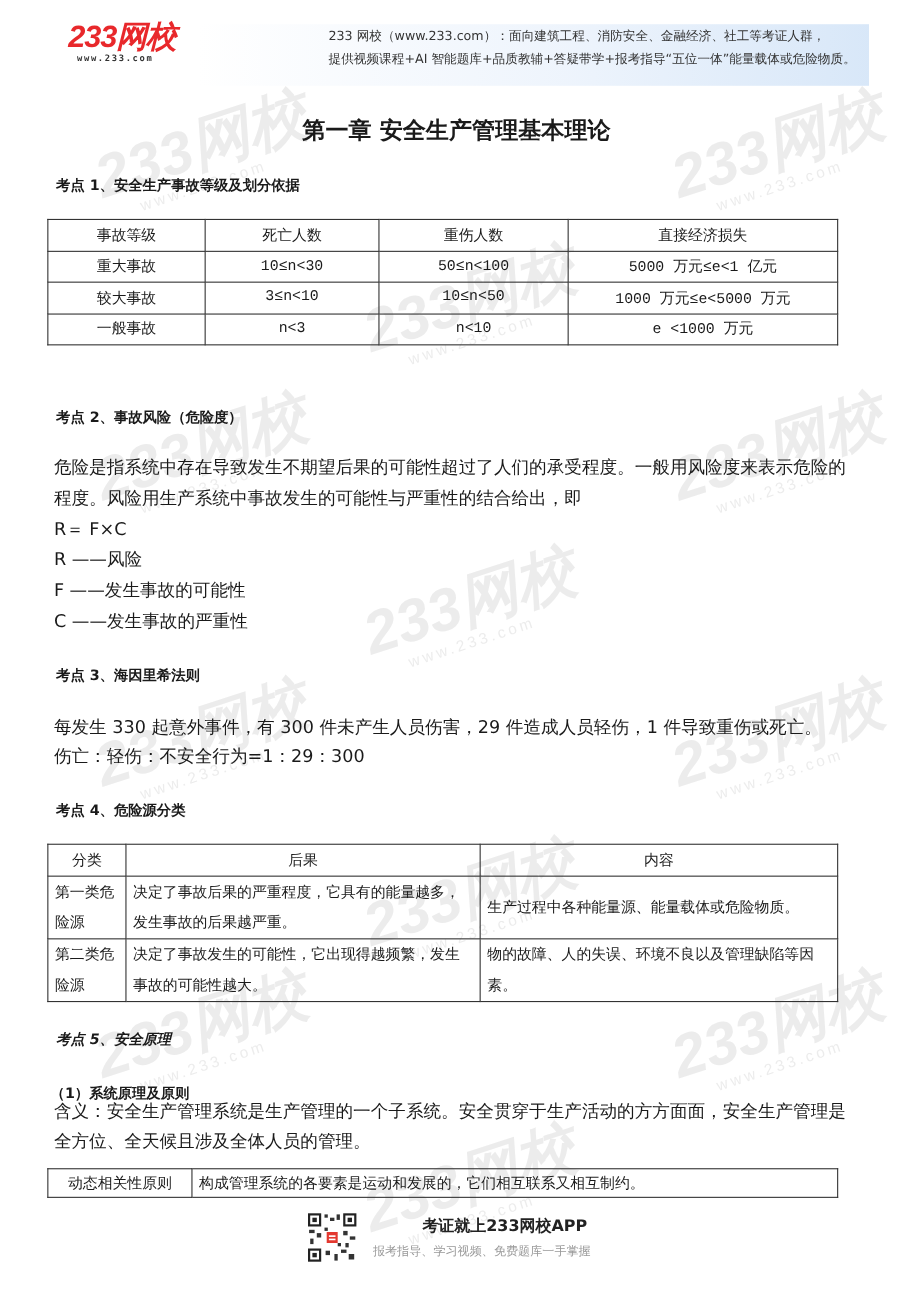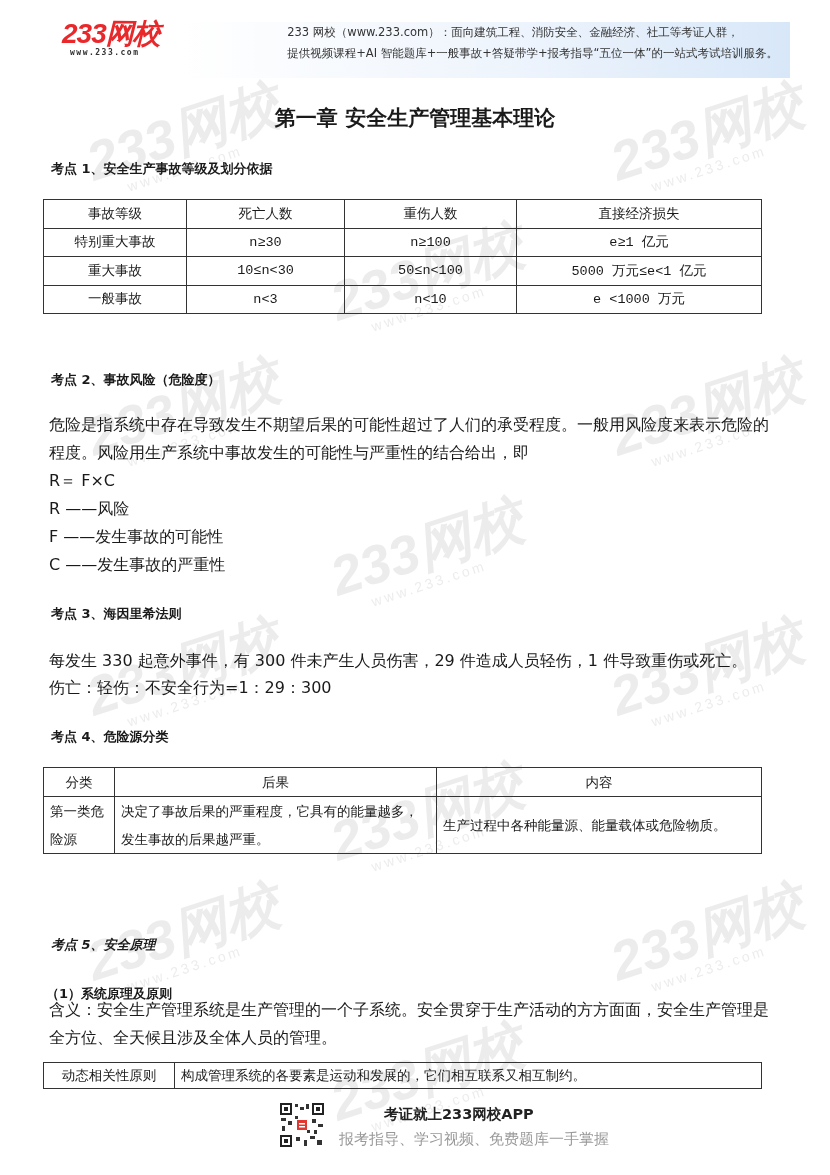--- a/index.html
+++ b/index.html
@@ -31,33 +31,33 @@
   .t2 td { line-height: 28px; }
   .t2 .c1 { text-align: left; width: 58px; }
   .t2 .head td { text-align: center; }
   .t3 { left: 43px; top: 1062px; width: 719px; }
   .t3 td { height: 25px; }
   .t3 .c1 { width: 118px; text-align: center; }
   
   .footer { left: 279px; top: 1102px; }
   .qr { width: 46px; height: 46px; position: absolute; left: 0; top: 0; }
   .footer-title { position: absolute; left: 60px; top: 3px; font-size: 14.5px; font-weight: bold; color: #222; white-space: nowrap; margin-left: 45px; }
-  .footer-sub { position: absolute; left: 60px; top: 28px; font-size: 15px; color: #999; white-space: nowrap; }
+  .footer-sub { position: absolute; left: 60px; top: 28px; font-size: 11px; color: #999; white-space: nowrap; }
 </style>
 </head>
 <body>
 
 <div class="abs header-band"></div>
 <div class="abs logo">
   <div class="logo-main">233网校</div>
   <div class="logo-sub">www.233.com</div>
 </div>
 <div class="abs header-text">
   <div>233 网校（www.233.com）：面向建筑工程、消防安全、金融经济、社工等考证人群，</div>
-  <div>提供视频课程+AI 智能题库+一般事故+答疑带学+报考指导“五位一体”的一站式考试培训服务。</div>
+  <div>提供视频课程+AI 智能题库+品质教辅+答疑带学+报考指导“五位一体”能量载体或危险物质。</div>
 </div>
 
 <div class="abs wm" style="left:86px;top:105px;">
     <div class="wm-main">233网校</div>
     <div class="wm-sub">www.233.com</div>
   </div>
 <div class="abs wm" style="left:610px;top:105px;">
     <div class="wm-main">233网校</div>
     <div class="wm-sub">www.233.com</div>
   </div>
@@ -107,30 +107,30 @@
 <div class="abs heading" style="top:160px;">考点 1、安全生产事故等级及划分依据</div>
 <table class="t1">
   <tbody>
       <tr>
     <td style="width:142px">事故等级</td>
     <td style="width:157px">死亡人数</td>
     <td style="width:171px">重伤人数</td>
     <td>直接经济损失</td>
   </tr>
   <tr>
-    <td>特别重大事故</td>
-    <td>n≥30</td>
-    <td>n≥100</td>
-    <td>e≥1 亿元</td>
-  </tr>
-  <tr>
     <td>重大事故</td>
     <td>10≤n&lt;30</td>
     <td>50≤n&lt;100</td>
     <td>5000 万元≤e&lt;1 亿元</td>
+  </tr>
+  <tr>
+    <td>较大事故</td>
+    <td>3≤n&lt;10</td>
+    <td>10≤n&lt;50</td>
+    <td>1000 万元≤e&lt;5000 万元</td>
   </tr>
   <tr>
     <td>一般事故</td>
     <td>n&lt;3</td>
     <td>n&lt;10</td>
     <td>e &lt;1000 万元</td>
   </tr>
 </tbody>
   </table>
 
@@ -150,20 +150,25 @@
   <tbody>
       <tr class="head">
     <td class="c1">分类</td>
     <td style="width:309px">后果</td>
     <td>内容</td>
   </tr>
   <tr>
     <td class="c1">第一类危险源</td>
     <td>决定了事故后果的严重程度，它具有的能量越多，发生事故的后果越严重。</td>
     <td>生产过程中各种能量源、能量载体或危险物质。</td>
+  </tr>
+  <tr>
+    <td class="c1">第二类危险源</td>
+    <td>决定了事故发生的可能性，它出现得越频繁，发生事故的可能性越大。</td>
+    <td>物的故障、人的失误、环境不良以及管理缺陷等因素。</td>
   </tr>
 </tbody>
   </table>
 
 <div class="abs heading" style="top:936px;font-style:italic;">考点 5、安全原理</div>
 <div class="abs heading" style="top:985px;left:46px;">（1）系统原理及原则</div>
 <div class="abs para" style="top:996px;">含义：安全生产管理系统是生产管理的一个子系统。安全贯穿于生产活动的方方面面，安全生产管理是全方位、全天候且涉及全体人员的管理。</div>
 <table class="t3">
   <tbody>
       <tr>

